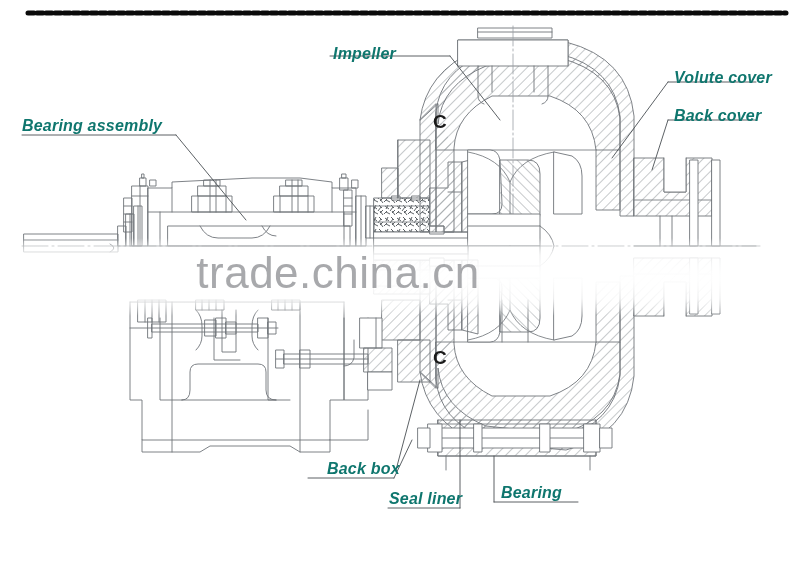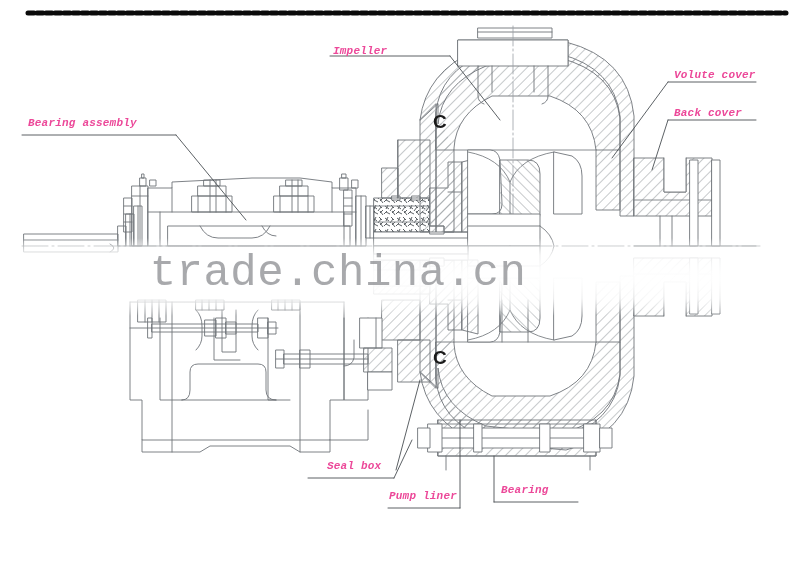--- a/index.html
+++ b/index.html
@@ -17,36 +17,36 @@
     font-family: "Liberation Serif", serif;
   }
   #drawing {
     position: absolute;
     left: 0; top: 0;
     width: 800px;
     height: 573px;
   }
   .label {
     position: absolute;
-    font-family: Liberation Mono, monospace;
+    font-family: Liberation Sans, sans-serif;
     font-weight: bold;
     font-style: italic;
-    font-size: 11px;
-    color: #ec4899;
+    font-size: 16px;
+    color: #0f766e;
     white-space: nowrap;
     letter-spacing: 0.2px;
     line-height: 1;
   }
   #watermark {
     position: absolute;
     left: 0;
     top: 248px;
     width: 676px;
     text-align: center;
-    font-family: Liberation Mono, monospace;
+    font-family: Liberation Sans, sans-serif;
     font-size: 44px;
     font-weight: 400;
     color: rgba(110,112,116,0.60);
     letter-spacing: 0.5px;
     pointer-events: none;
     user-select: none;
   }
   #watermark-band {
     position: absolute;
     left: 0;
@@ -466,21 +466,21 @@
 
   <div class="secmark" style="left:433px; top:112px;">C</div>
   <div class="secmark" style="left:433px; top:348px;">C</div>
 
   <div class="label" style="left:333px; top:46px;">Impeller</div>
 
   <div class="label" style="left:674px; top:70px;">Volute cover</div>
 
   <div class="label" style="left:674px; top:108px;">Back cover</div>
 
-  <div class="label" style="left:28px; top:118px;">Bearing assembly</div>
-
-  <div class="label" style="left:327px; top:461px;">Seal box</div>
-
-  <div class="label" style="left:389px; top:491px;">Pump liner</div>
+  <div class="label" style="left:22px; top:118px;">Bearing assembly</div>
+
+  <div class="label" style="left:327px; top:461px;">Back box</div>
+
+  <div class="label" style="left:389px; top:491px;">Seal liner</div>
 
   <div class="label" style="left:501px; top:485px;">Bearing</div>
 
 </div>
 
 </body></html>

